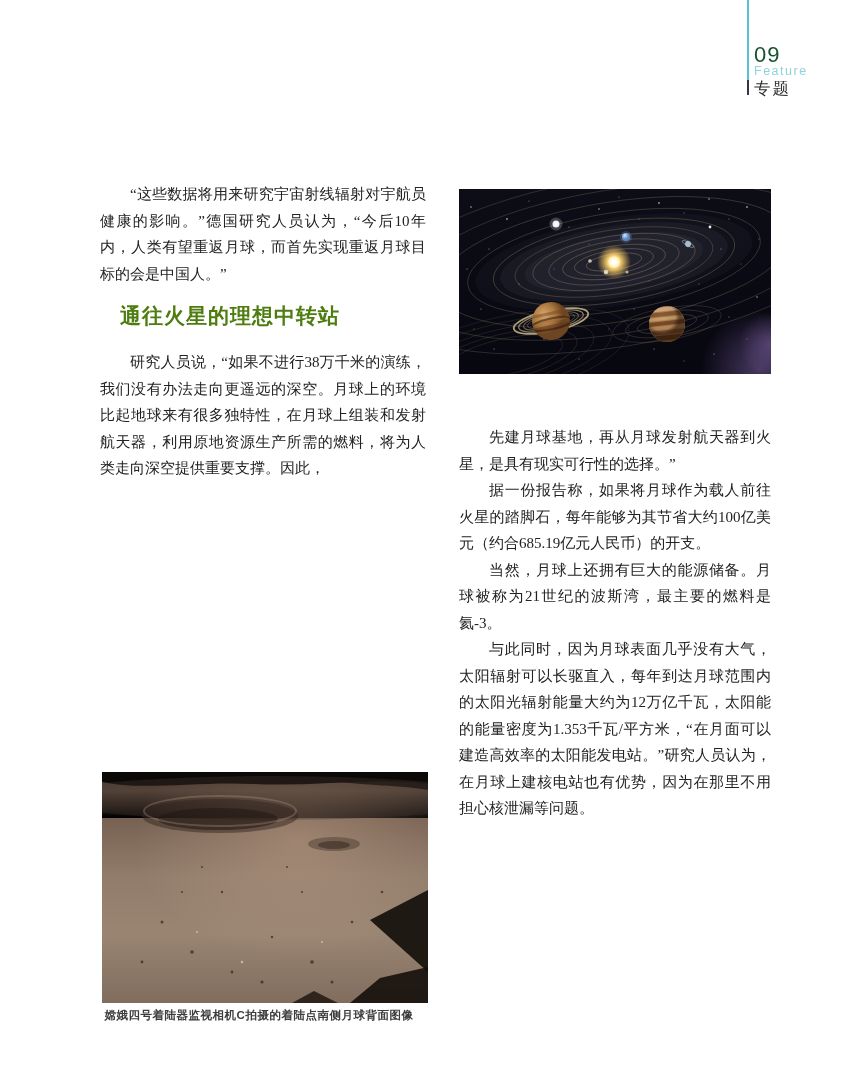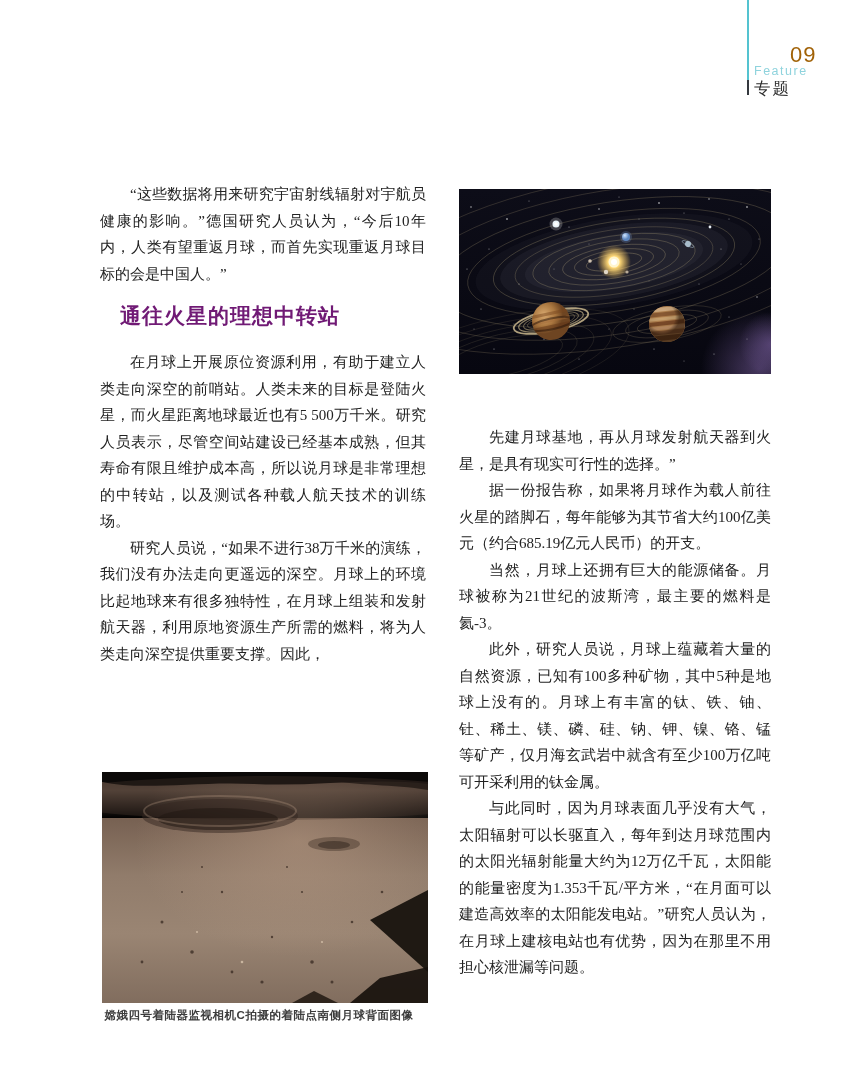--- a/index.html
+++ b/index.html
@@ -5,33 +5,33 @@
   html,body{margin:0;padding:0;}
   body{
     width:850px;height:1092px;background:#ffffff;position:relative;
     font-family:"Liberation Serif","DejaVu Serif",serif;color:#1e1e1e;
     overflow:hidden;
   }
   
   .vline-teal{position:absolute;left:747px;top:0;width:2px;height:80px;background:#54c3d0;}
   .vline-dark{position:absolute;left:747px;top:80px;width:2px;height:15px;background:#35393f;}
   .page-num{position:absolute;left:754px;top:42px;font-family:"Liberation Sans","DejaVu Sans",sans-serif;
-    font-size:22px;color:#a16207;letter-spacing:1px;margin-left:36px;}
+    font-size:22px;color:#14532d;letter-spacing:1px;}
   .section-en{position:absolute;left:754px;top:64px;font-family:"Liberation Sans","DejaVu Sans",sans-serif;
     font-size:12.5px;color:#8fd3dd;letter-spacing:1.5px;}
   .section-zh{position:absolute;left:754px;top:78px;font-family:Liberation Sans, sans-serif;
     font-size:16.5px;color:#2d2d2d;letter-spacing:2px;text-align:right;}
   
   .col{position:absolute;text-align:justify;font-size:15px;line-height:26.5px;color:#222;margin-top:6px;}
   .col-left{left:100px;top:175px;width:326px;}
   .col-right{left:459px;top:183px;width:312px;}
   .para{margin:0;text-indent:2em;}
   .section-heading{
     font-family:"Liberation Sans","DejaVu Sans",sans-serif;
-    color:#701a75;font-size:21px;font-weight:600;letter-spacing:1px;
+    color:#4d7c0f;font-size:21px;font-weight:600;letter-spacing:1px;
     margin:16px 0 20px 0;padding-left:20px;text-indent:0;text-align:left;line-height:26px;
   }
   .figure{display:block;}
   .solar-figure{width:312px;height:185px;}
   .right-text{margin-top:50px;}
   .moon-figure{position:absolute;left:102px;top:772px;width:326px;height:231px;}
   .caption{
     position:absolute;left:102px;top:1008px;width:326px;box-sizing:border-box;
     text-align:center;padding-right:12px;
     font-family:"Liberation Sans","DejaVu Sans",sans-serif;
@@ -44,21 +44,20 @@
 
 <div class="vline-teal"></div>
 <div class="vline-dark"></div>
 <div class="page-num">09</div>
 <div class="section-en">Feature</div>
 <div class="section-zh">专题</div>
 
 <div class="col col-left">
   <p class="para">“这些数据将用来研究宇宙射线辐射对宇航员健康的影响。”德国研究人员认为，“今后10年内，人类有望重返月球，而首先实现重返月球目标的会是中国人。”</p>
   <h2 class="section-heading">通往火星的理想中转站</h2>
-  <p class="para">在月球上开展原位资源利用，有助于建立人类走向深空的前哨站。人类未来的目标是登陆火星，而火星距离地球最近也有5 500万千米。研究人员表示，尽管空间站建设已经基本成熟，但其寿命有限且维护成本高，所以说月球是非常理想的中转站，以及测试各种载人航天技术的训练场。</p>
   <p class="para">研究人员说，“如果不进行38万千米的演练，我们没有办法走向更遥远的深空。月球上的环境比起地球来有很多独特性，在月球上组装和发射航天器，利用原地资源生产所需的燃料，将为人类走向深空提供重要支撑。因此，</p>
 </div>
 
 <div class="col col-right">
 
   <div class="figure solar-figure">
     <svg width="312" height="185" viewBox="0 0 312 185">
       <defs>
         <linearGradient id="space" x1="0" y1="0" x2="0" y2="1">
           <stop offset="0" stop-color="#0d0d18"></stop>
@@ -214,21 +213,20 @@
         </g>
         <circle r="18" fill="url(#jupShade)"></circle>
       </g>
     </svg>
   </div>
 
   <div class="right-text">
     <p class="para">先建月球基地，再从月球发射航天器到火星，是具有现实可行性的选择。”</p>
     <p class="para">据一份报告称，如果将月球作为载人前往火星的踏脚石，每年能够为其节省大约100亿美元（约合685.19亿元人民币）的开支。</p>
     <p class="para">当然，月球上还拥有巨大的能源储备。月球被称为21世纪的波斯湾，最主要的燃料是氦-3。</p>
-    <p class="para">此外，研究人员说，月球上蕴藏着大量的自然资源，已知有100多种矿物，其中5种是地球上没有的。月球上有丰富的钛、铁、铀、钍、稀土、镁、磷、硅、钠、钾、镍、铬、锰等矿产，仅月海玄武岩中就含有至少100万亿吨可开采利用的钛金属。</p>
     <p class="para"><span>与此同时，因为月球表面几乎没有大气，太阳辐射可以长驱直入，每年到达月球范围内的太阳光辐射能量大约为12万亿千瓦，太阳能的能量密度为1.353千瓦/平方米，“在月面可以建造高效率的太阳能发电站。”研究人员认为，在月球上建核电站也有优势，因为在那里不用担心核泄漏等问题。</span></p>
   </div>
 </div>
 
 <div class="moon-figure">
   <svg width="326" height="231" viewBox="0 0 326 231">
     <defs>
       <linearGradient id="soil" x1="0" y1="0" x2="0" y2="1">
         <stop offset="0" stop-color="#4a3a31"></stop>
         <stop offset=".08" stop-color="#5d4c41"></stop>

